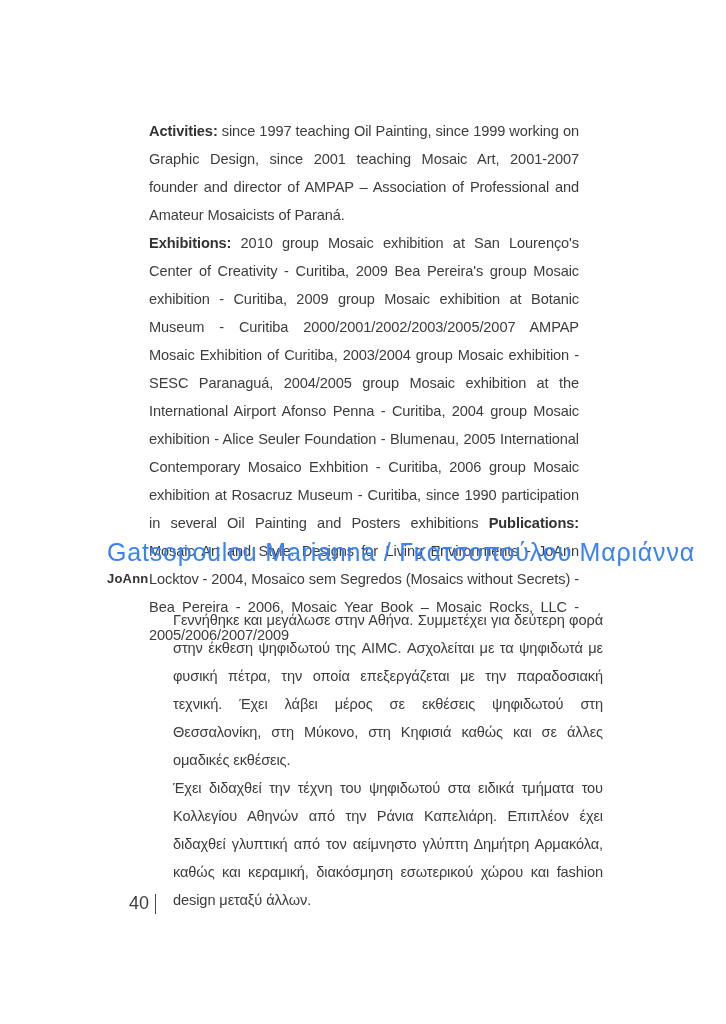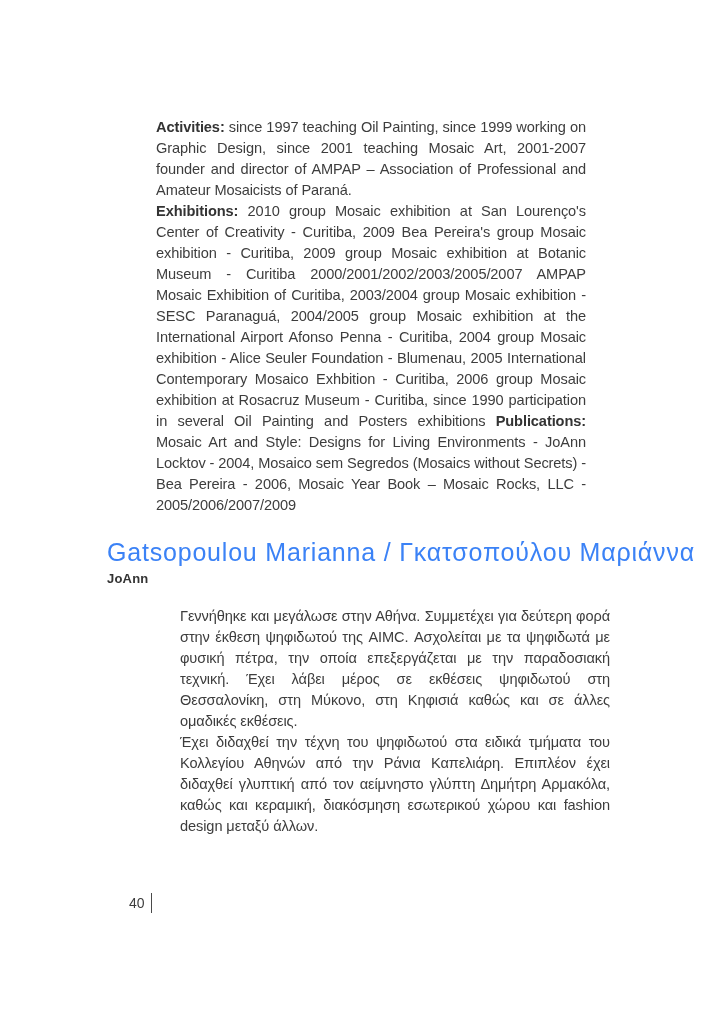--- a/index.html
+++ b/index.html
@@ -13,24 +13,24 @@
     width: 726px;
     height: 1024px;
     background: #ffffff;
     font-family: "Liberation Sans", "DejaVu Sans", sans-serif;
     color: #3d3d3d;
     overflow: hidden;
   }
   
   .body-block {
     position: absolute;
-    left: 156px;
+    left: 149px;
     width: 430px;
     font-size: 14.6px;
-    line-height: 21px;
+    line-height: 28px;
     text-align: justify;
     letter-spacing: -0.1px;
     color: #3d3d3d;
   }
   .body-block p {
     margin: 0;
     padding: 0;
   }
   .bio-en { top: 117px; }
   .bio-gr { top: 606px; margin-left: 24px; }
@@ -61,21 +61,21 @@
   }
   
   .page-footer {
     position: absolute;
     left: 129px;
     top: 893px;
     display: flex;
     align-items: center;
   }
   .page-number {
-    font-size: 14px;
+    font-size: 18px;
     color: #3d3d3d;
   }
   .page-number-divider {
     width: 1px;
     height: 20px;
     background: #4a4a4a;
     margin-left: 6px;
   }
 </style>
 </head>

